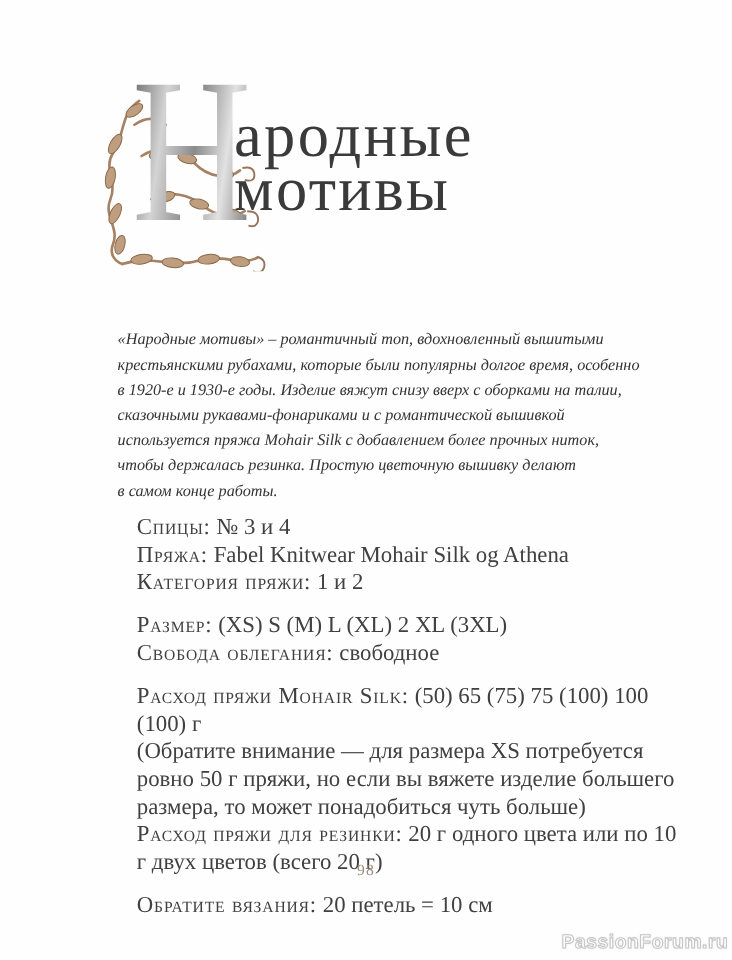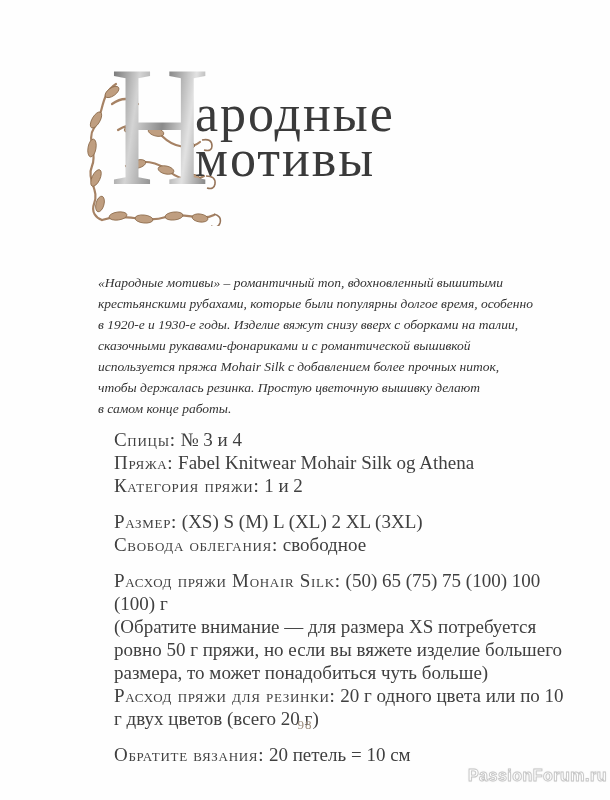--- a/index.html
+++ b/index.html
@@ -40,21 +40,21 @@
   .spec-group{margin-bottom:13px;}
   .spec-label{font-variant-caps:small-caps;letter-spacing:0.7px;}
   .spec-value{}
 
   
   .page-number{
     position:absolute;left:0;top:717px;width:610px;text-align:center;
     font-size:13px;color:#9c8c7c;letter-spacing:1px;
   }
   .watermark{
-    position:absolute;right:3px;bottom:15px;
+    position:absolute;right:3px;bottom:5px;
     font-family:"Liberation Sans", sans-serif;
     font-weight:bold;font-size:16px;color:#ffffff;
     -webkit-text-stroke:0.9px #c6c6c6;
     text-shadow:0 0 2px rgba(190,190,190,.55);
     letter-spacing:0.5px;
   }
 </style>
 </head>
 <body>
 

